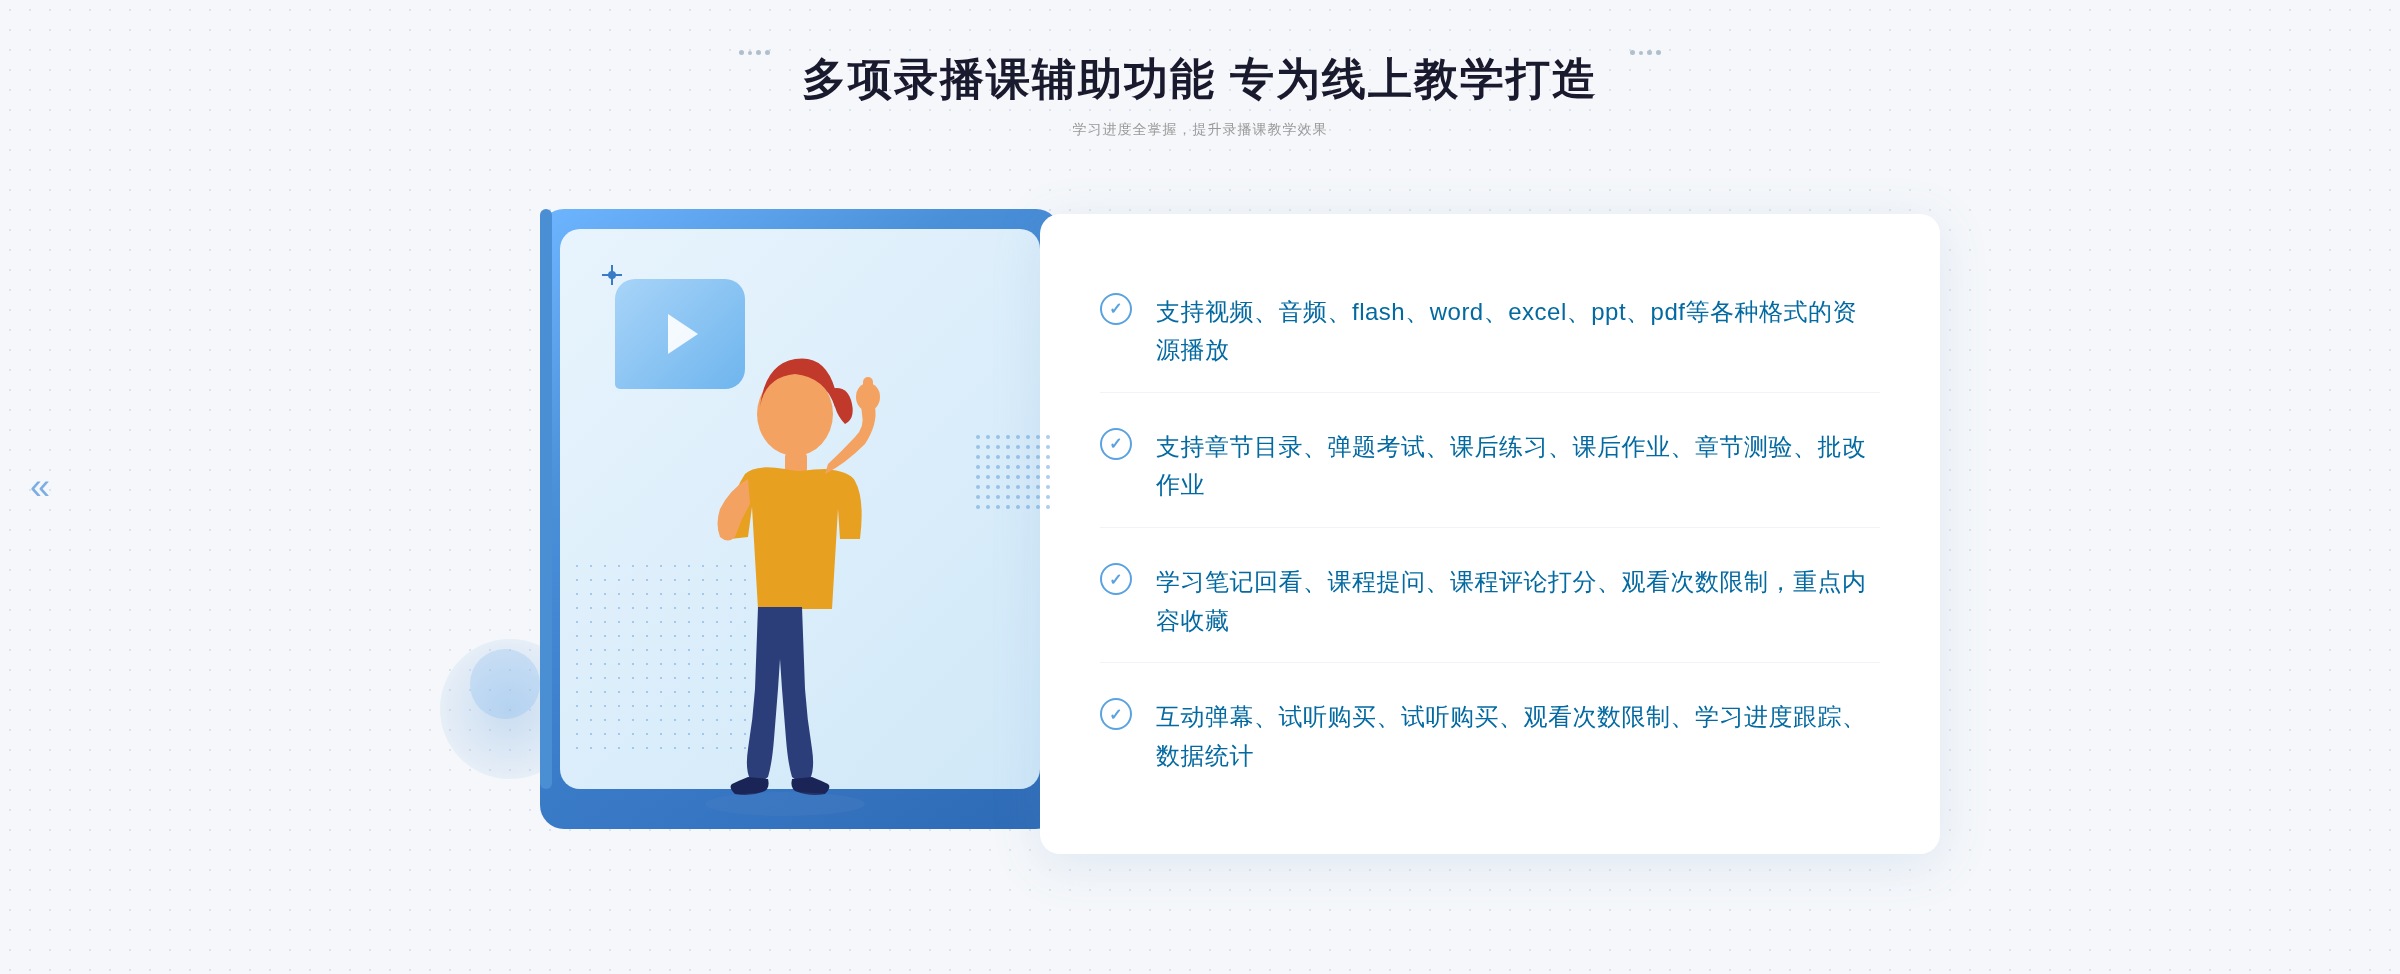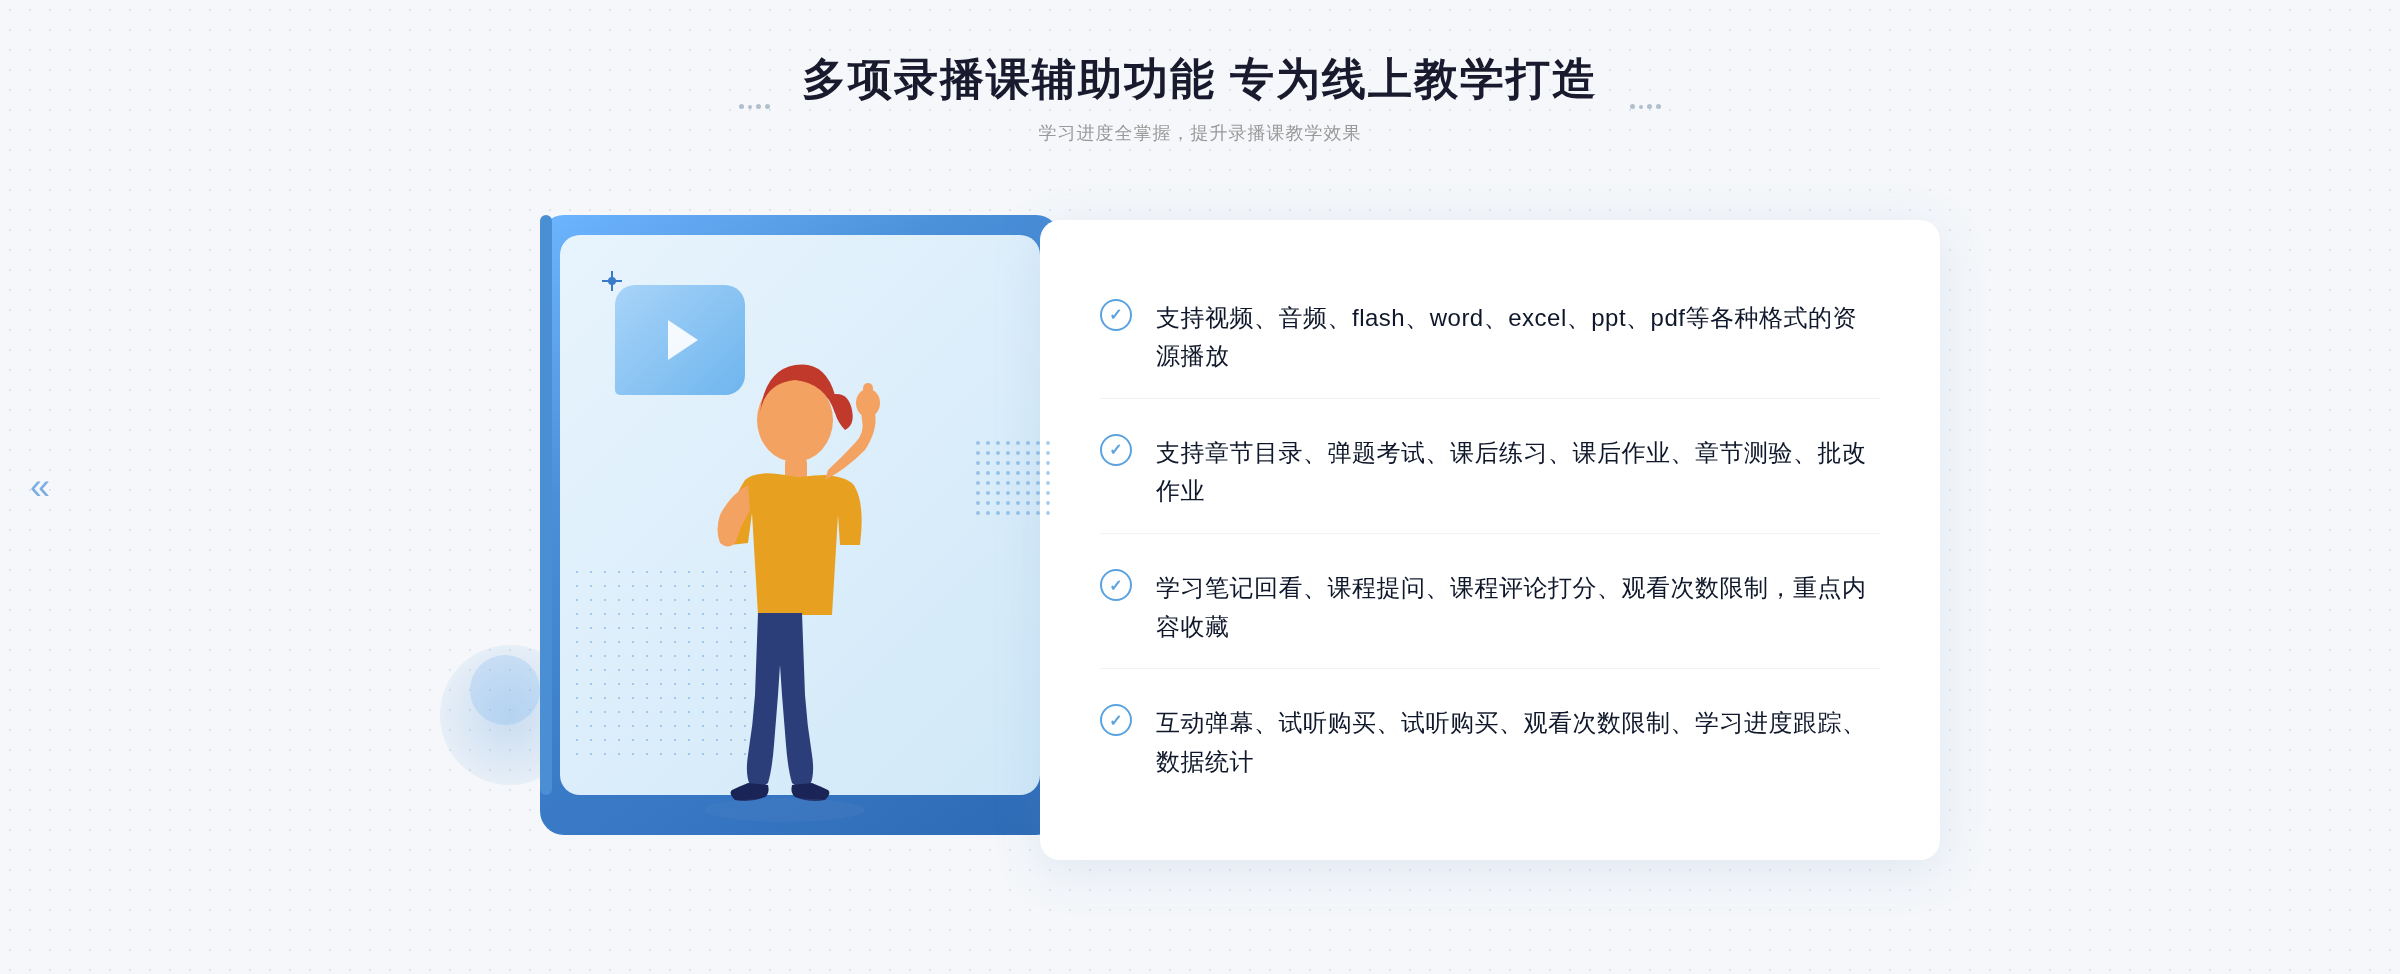--- a/index.html
+++ b/index.html
@@ -33,21 +33,21 @@
     }
 
     
     .header-section {
       text-align: center;
       margin-bottom: 40px;
     }
 
     .header-decorators {
       display: flex;
-      align-items: flex-end;
+      align-items: flex-start;
       justify-content: center;
       gap: 32px;
       margin-bottom: 12px;
     }
 
     .decorator-dots {
       display: flex;
       gap: 4px;
       align-items: center;
     }
@@ -66,21 +66,21 @@
     }
 
     .main-title {
       font-size: 44px;
       font-weight: 600;
       color: #1a1a2e;
       letter-spacing: 2px;
     }
 
     .sub-title {
-      font-size: 18px;
+      font-size: 14px;
       color: #999;
       margin-top: 10px;
       font-weight: 400;
       letter-spacing: 1px;
     }
 
     
     .content-area {
       display: flex;
       align-items: center;
@@ -285,21 +285,21 @@
     }
 
     .check-mark {
       color: #5ba3e0;
       font-size: 16px;
       font-weight: bold;
     }
 
     .feature-text {
       font-size: 24px;
-      color: #0f172a;
+      color: #0369a1;
       line-height: 1.6;
       letter-spacing: 0.5px;
     }
 
     
     .dot-overlay {
       position: absolute;
       left: 110px;
       bottom: 100px;
       width: 200px;

